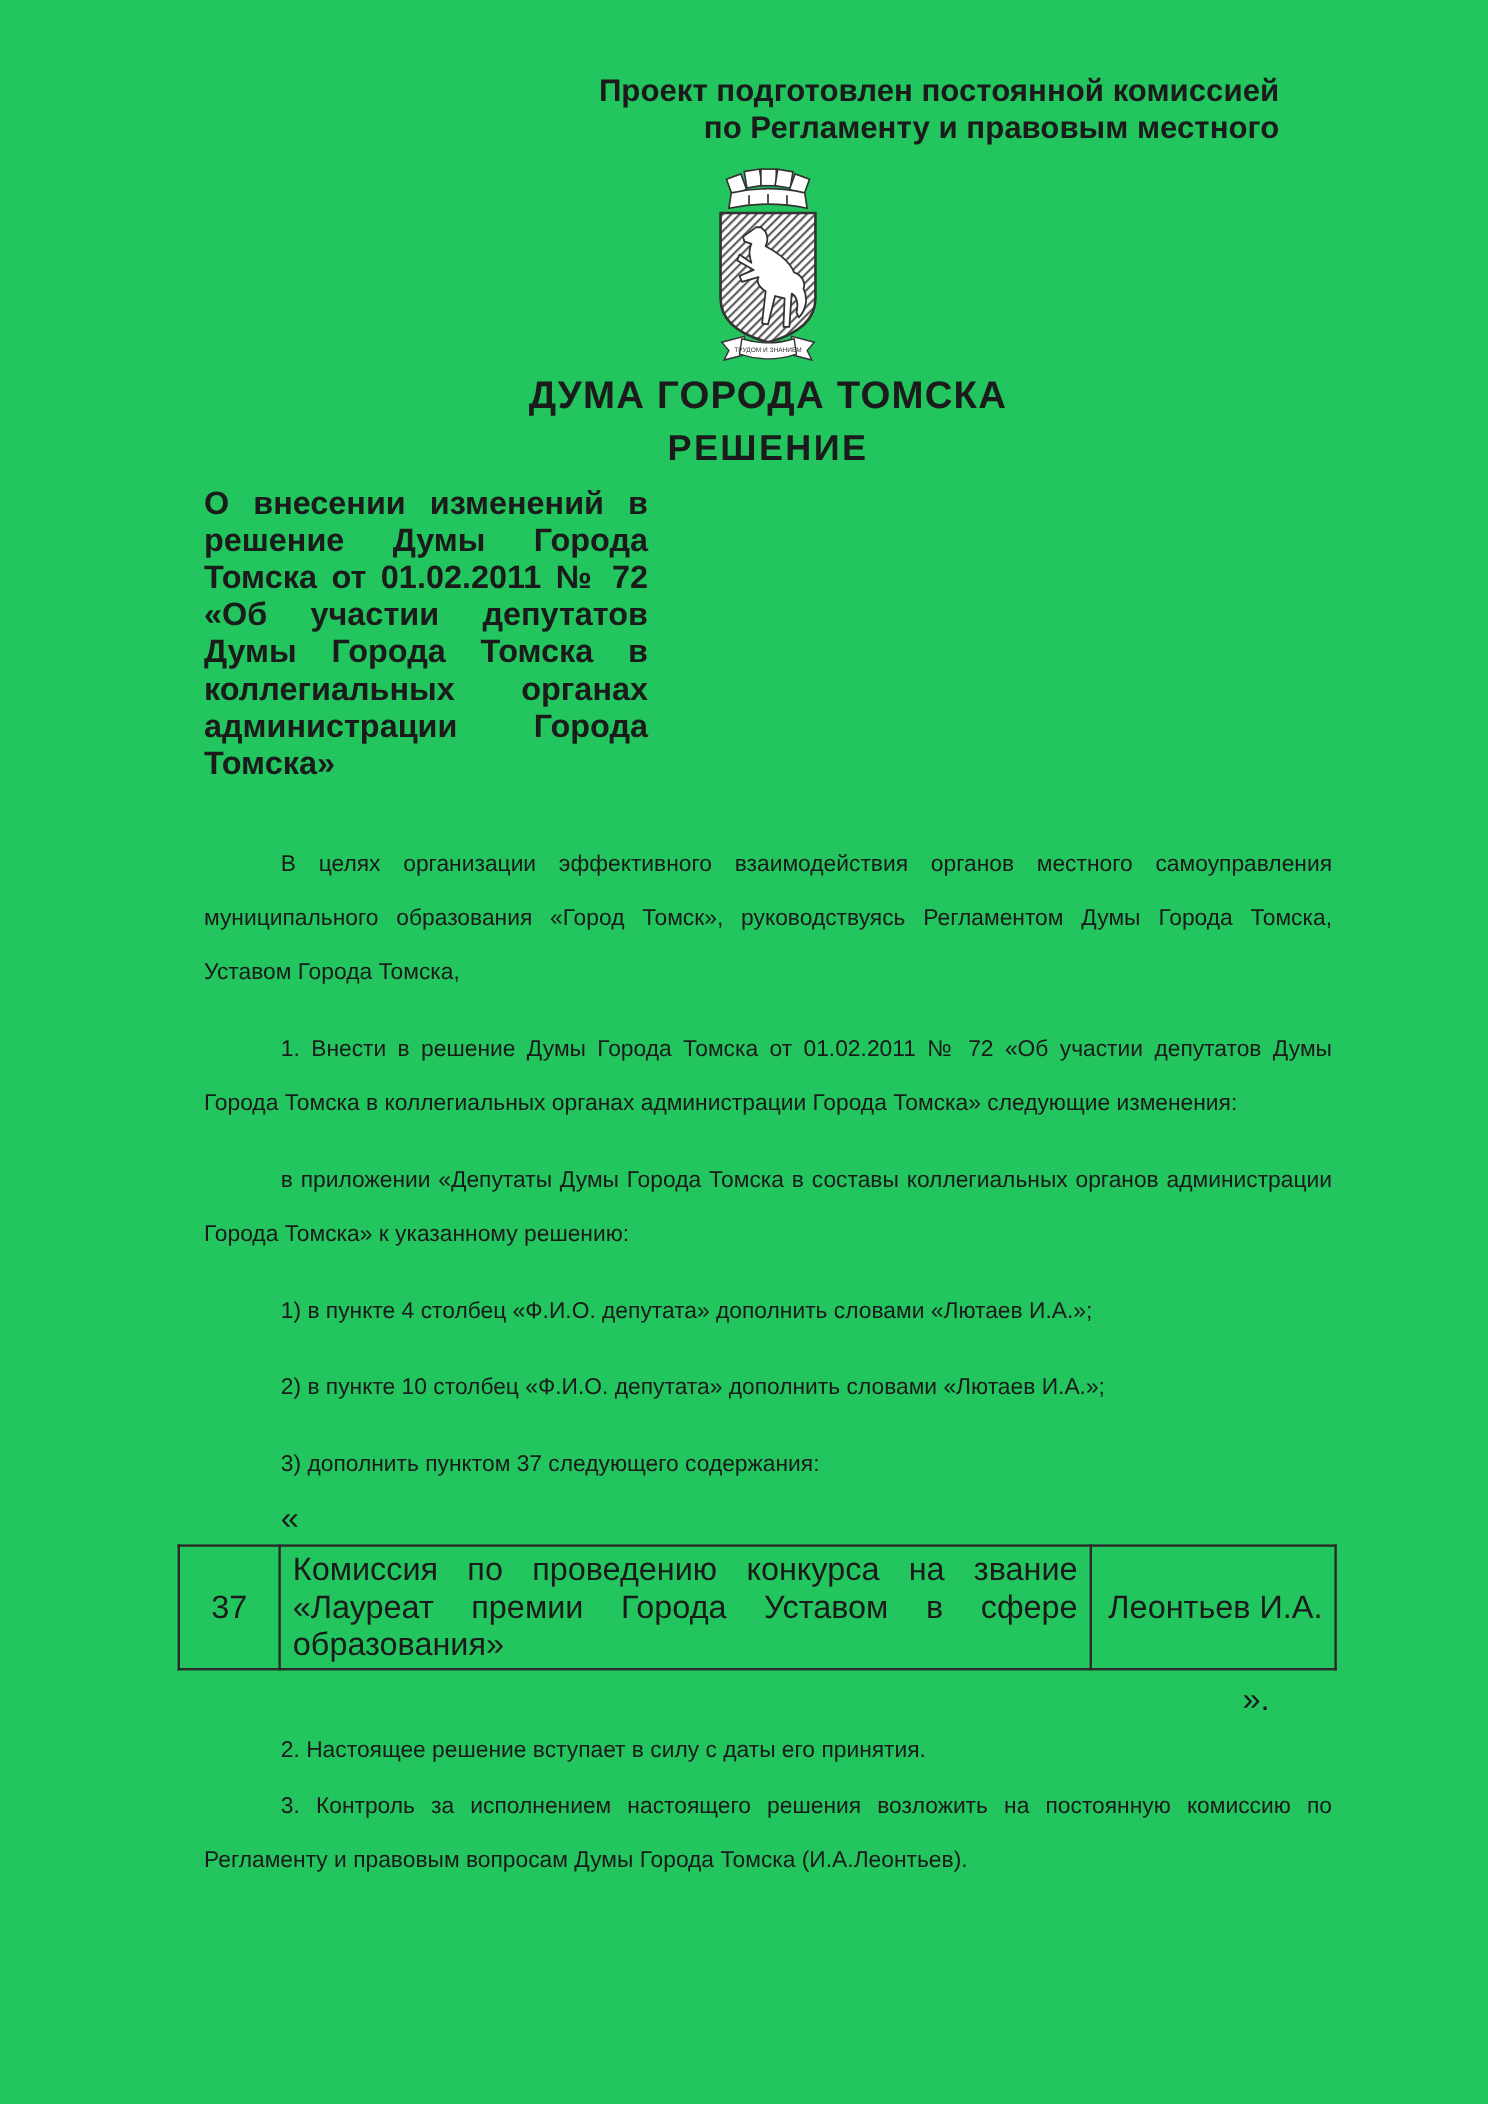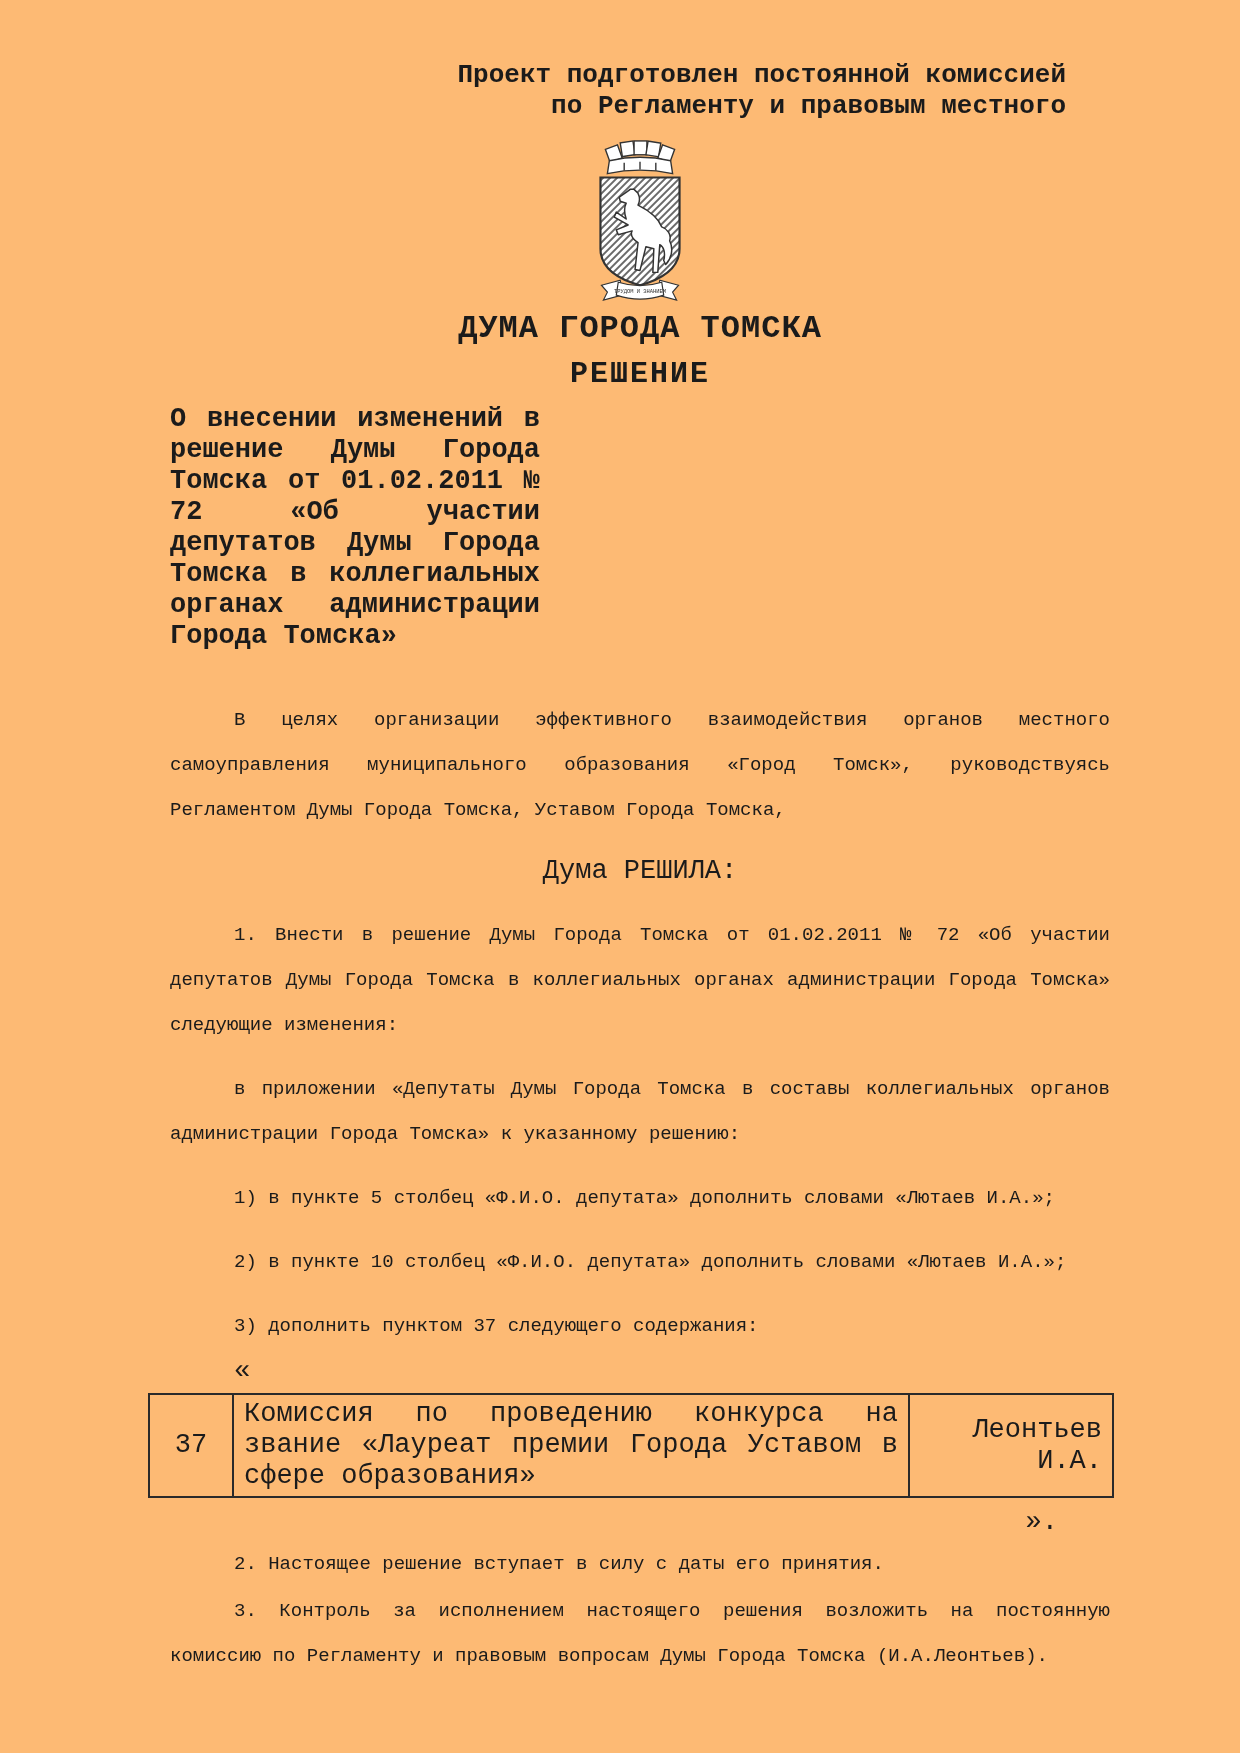--- a/index.html
+++ b/index.html
@@ -1,23 +1,23 @@
 <!DOCTYPE html>
 <html lang="ru"><head>
 <meta charset="utf-8">
 <style>
   html, body { margin: 0; padding: 0; background: #ffffff; }
   .page {
     position: relative;
     width: 1240px;
     height: 1753px;
     margin: 0 auto;
-    background: #fdba74;
+    background: #22c55e;
     color: #1b1b1b;
-    font-family: Liberation Mono, monospace;
+    font-family: Liberation Sans, sans-serif;
     overflow: hidden;
     box-sizing: border-box;
     padding: 0 130px 0 170px;
   }
   .header-note {
     margin-top: 60px;
     text-align: right;
     padding-right: 44px;
     font-weight: 700;
     font-size: 26px;
@@ -161,25 +161,24 @@
   </div>
 
   <h1 class="org-title">ДУМА ГОРОДА ТОМСКА</h1>
   <h2 class="doc-type">РЕШЕНИЕ</h2>
 
 
   <p class="subject">О внесении изменений в решение Думы Города Томска от 01.02.2011 № 72 «Об участии депутатов Думы Города Томска в коллегиальных органах администрации Города Томска»</p>
 
   <p class="body-par preamble">В целях организации эффективного взаимодействия органов местного самоуправления муниципального образования «Город Томск», руководствуясь Регламентом Думы Города Томска, Уставом Города Томска,</p>
 
-  <p class="resolution-heading">Дума РЕШИЛА:</p>
 
   <p class="body-par item">1. Внести в решение Думы Города Томска от 01.02.2011 № 72 «Об участии депутатов Думы Города Томска в коллегиальных органах администрации Города Томска» следующие изменения:</p>
   <p class="body-par item">в приложении «Депутаты Думы Города Томска в составы коллегиальных органов администрации Города Томска» к указанному решению:</p>
-  <p class="body-par item">1) в пункте 5 столбец «Ф.И.О. депутата» дополнить словами «Лютаев И.А.»;</p>
+  <p class="body-par item">1) в пункте 4 столбец «Ф.И.О. депутата» дополнить словами «Лютаев И.А.»;</p>
   <p class="body-par item">2) в пункте 10 столбец «Ф.И.О. депутата» дополнить словами «Лютаев И.А.»;</p>
   <p class="body-par item">3) дополнить пунктом 37 следующего содержания:</p>
 
   <p class="quote-open">«</p>
 
   <table class="amendment">
     <tbody>
       <tr>
         <td class="cell-num">37</td>
         <td class="cell-commission">Комиссия по проведению конкурса на звание «Лауреат премии Города Уставом в сфере образования»</td>

